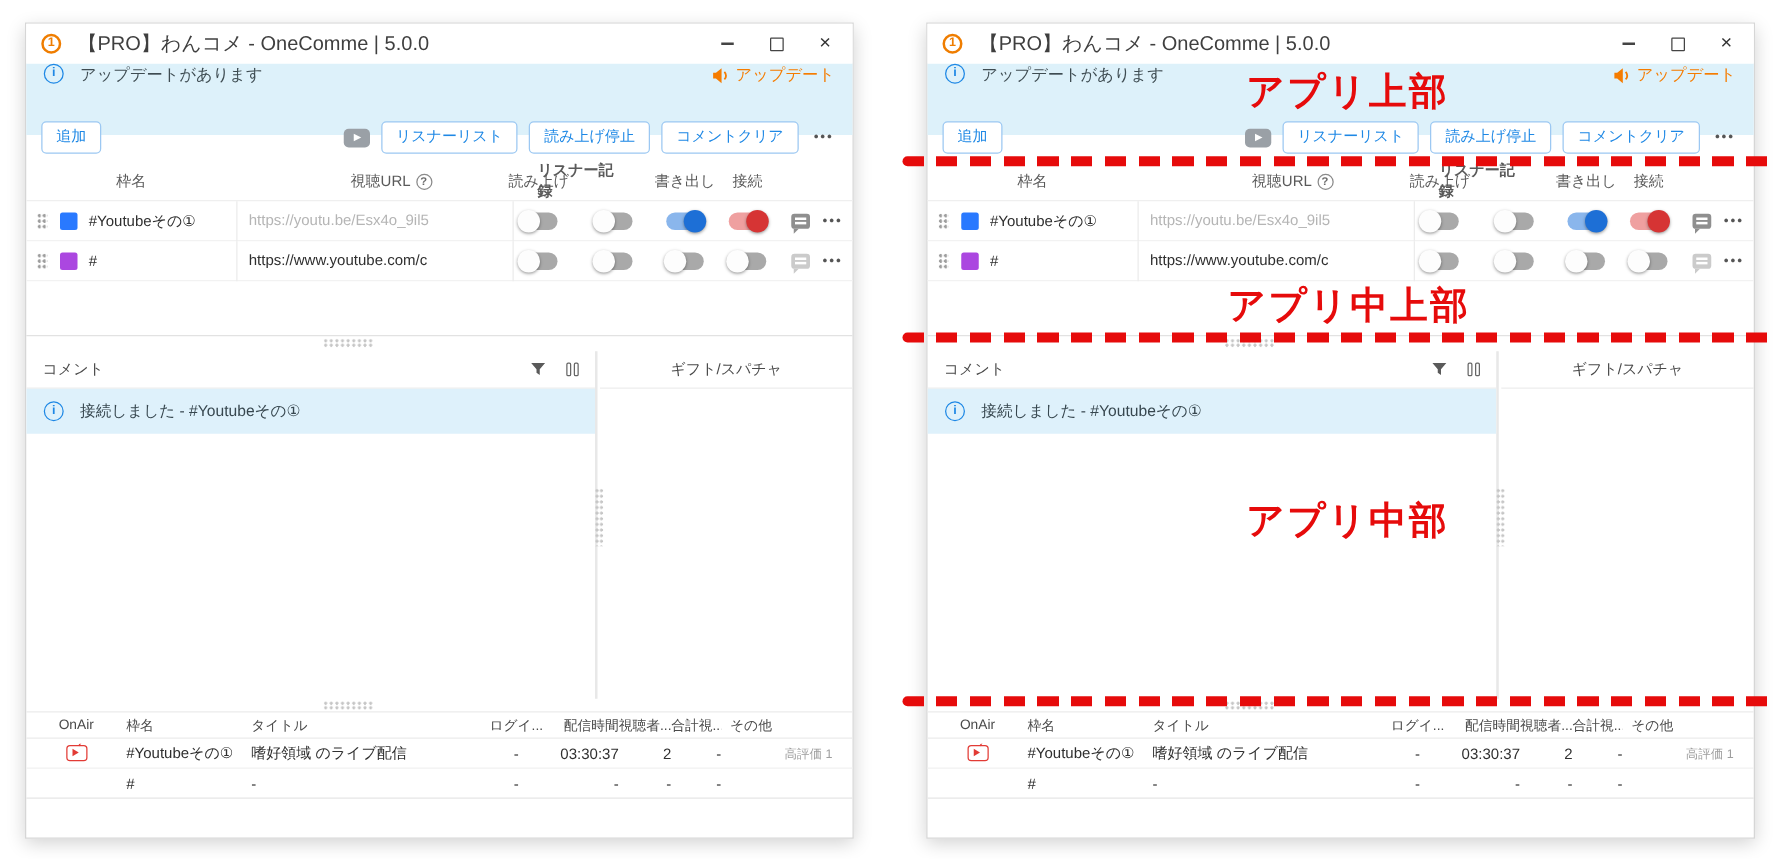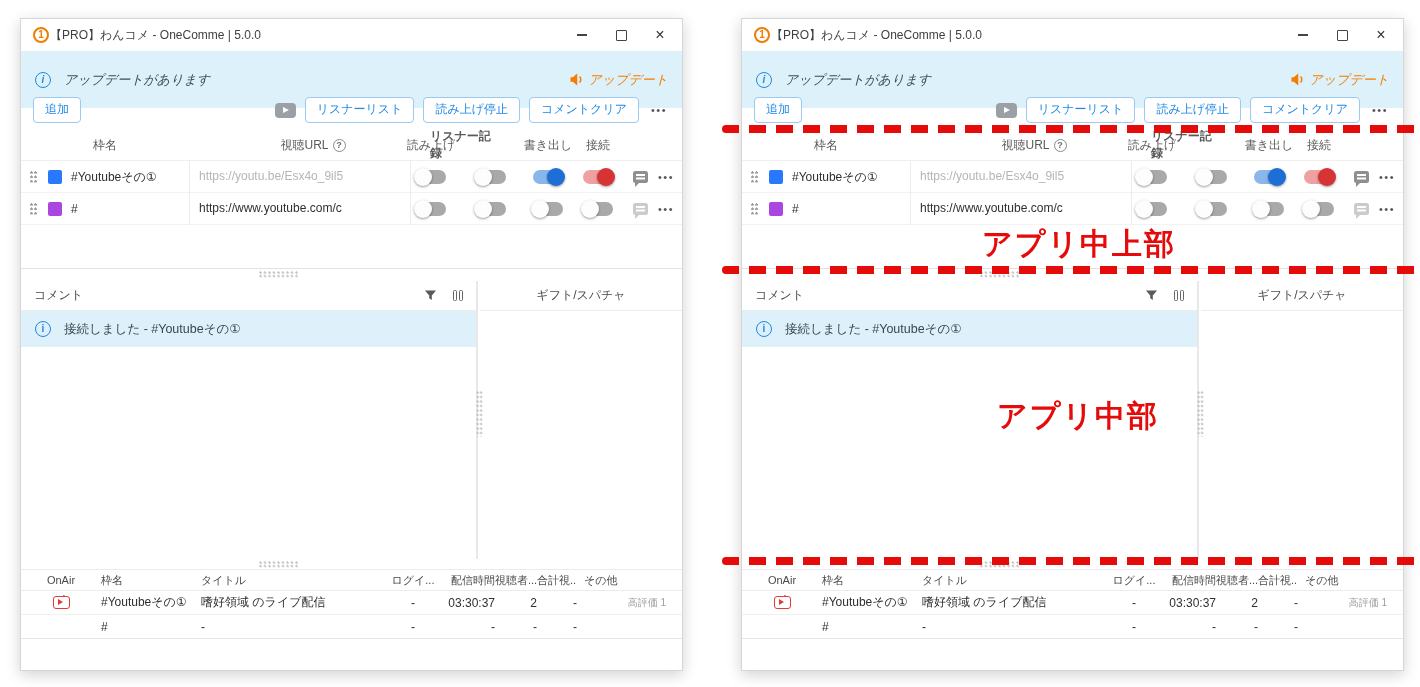--- a/index.html
+++ b/index.html
@@ -6,28 +6,28 @@
     font-family:"Liberation Sans","DejaVu Sans",sans-serif;}
   .stage{position:relative;width:1420px;height:687px;}
 
   
   .win{position:absolute;top:18px;width:661px;height:651px;background:#fff;
     border:1px solid #d6d6d6;box-shadow:0 4px 14px rgba(0,0,0,.18);font-size:12px;color:#333;}
   .win *{box-sizing:border-box;}
   .titlebar{position:absolute;top:0;left:0;right:0;height:32px;display:flex;align-items:center;padding:0 12px;background:#fff;}
   .logo{width:16px;height:16px;border:2px solid #ef7d00;border-radius:50%;display:flex;align-items:center;justify-content:center;flex:none;}
   .logo::after{content:"1";color:#ef7d00;font-size:10px;font-weight:bold;line-height:1;}
-  .title{margin-left:1px;font-size:12px;color:#3f3f3f;white-space:nowrap;}
+  .title{margin-left:13px;font-size:16px;color:#3f3f3f;white-space:nowrap;}
   .controls{margin-left:auto;display:flex;align-items:center;gap:27px;padding-right:4px;}
   .ctl{display:inline-flex;align-items:center;justify-content:center;width:12px;height:12px;color:#444;cursor:pointer;}
   .ctl.min::before{content:"";width:10px;height:1.4px;background:#444;}
   .ctl.max::before{content:"";width:9px;height:9px;border:1.3px solid #444;border-radius:1px;}
   .ctl.close::before{content:"×";font-size:16px;line-height:1;color:#333;}
 
-  .banner{position:absolute;top:32px;left:0;right:0;height:57px;background:#ddf1fa;display:flex;align-items:center;padding:0 14px;font-style:italic;}
+  .banner{position:absolute;top:32px;left:0;right:0;height:57px;background:#ddf1fa;display:flex;align-items:flex-start;padding:0 14px;}
   .info-icon{width:16px;height:16px;border:1.6px solid #1e88e5;border-radius:50%;color:#1e88e5;
     display:inline-flex;align-items:center;justify-content:center;flex:none;}
   .info-icon::after{content:"i";font-size:10px;font-weight:bold;line-height:1;}
   .banner-text{margin-left:13px;color:#3e4c52;font-size:13px;}
   .update-link{margin-left:auto;display:flex;align-items:center;gap:4px;color:#f57c00;font-size:13px;cursor:pointer;}
 
   .toolbar{position:absolute;top:72px;left:0;right:0;height:38px;display:flex;align-items:center;padding:0 12px;gap:9px;}
   .btn{border:1px solid #9cc8f2;background:#fff;color:#1e88e5;border-radius:4px;font-size:12px;
     padding:4px 11px;line-height:1.3;cursor:pointer;font-family:inherit;}
   .flex-sp{flex:1;}
@@ -390,18 +390,19 @@
       <span class="sc c-title">-</span>
       <span class="sc c-login">-</span>
       <span class="sc c-dur">-</span>
       <span class="sc c-view">-</span>
       <span class="sc c-total">-</span>
       <span class="sc c-other"></span>
     </div>
   </div>
 </div>
 
+  <div class="anno-label" style="left:997px;top:53px">アプリ上部</div>
   <div class="anno-line" style="top:125px"></div>
   <div class="anno-label" style="left:982px;top:224px">アプリ中上部</div>
   <div class="anno-line" style="top:266px"></div>
   <div class="anno-label" style="left:997px;top:396px">アプリ中部</div>
   <div class="anno-line" style="top:557px"></div>
 </div>
 
 </body></html>

